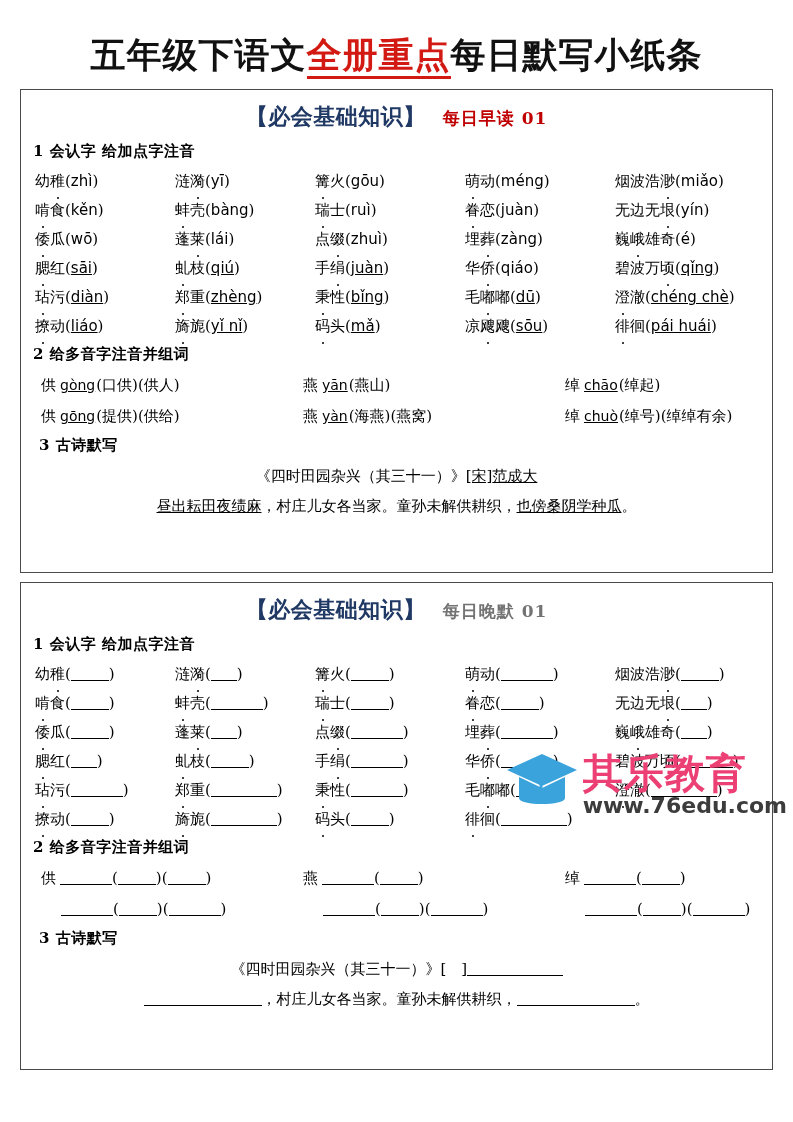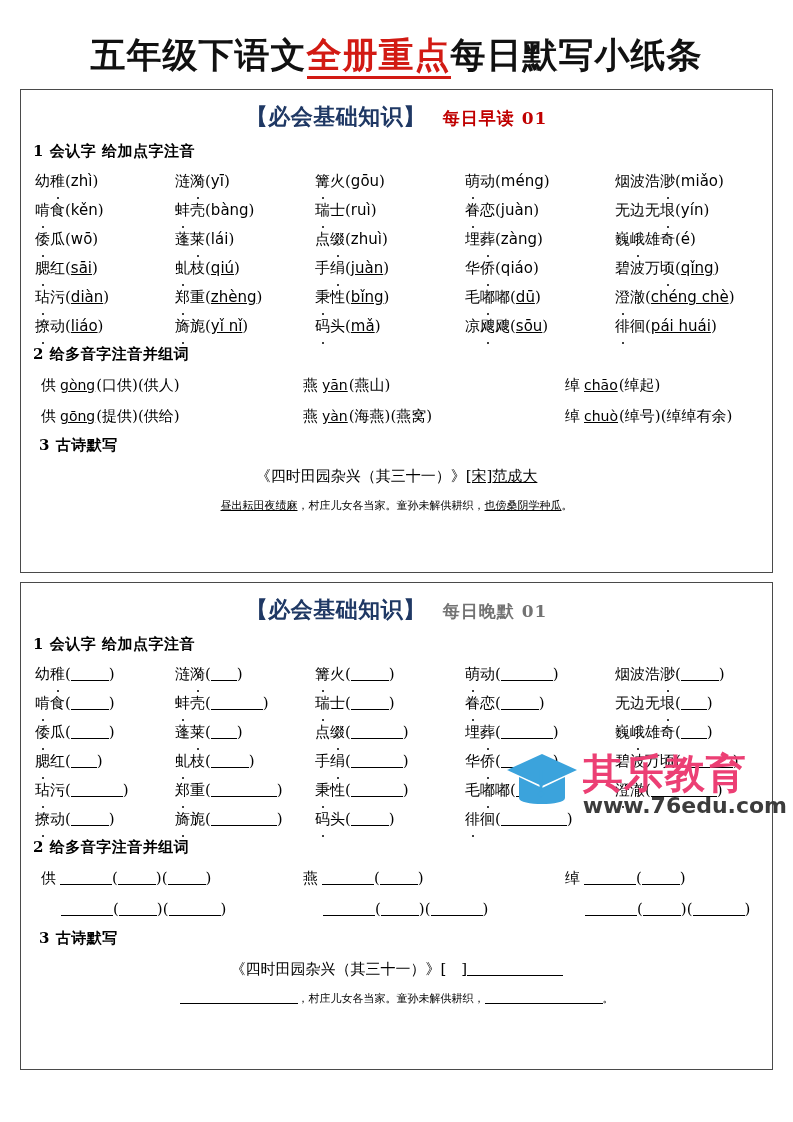--- a/index.html
+++ b/index.html
@@ -164,21 +164,21 @@
     text-align: center;
     font-family: "DejaVu Serif", "Liberation Serif", serif;
     font-size: 15px;
     line-height: 30px;
     white-space: nowrap;
   }
   .poem-author { text-decoration: underline; }
   .poem-line {
     text-align: center;
     font-family: "DejaVu Serif", "Liberation Serif", serif;
-    font-size: 11px;
+    font-size: 15px;
     line-height: 30px;
     white-space: nowrap;
   }
   .u-line { text-decoration: underline; }
   .blank-long {
     display: inline-block;
     border-bottom: 1px solid #000;
     width: 118px;
     height: 13px;
     vertical-align: -2px;

